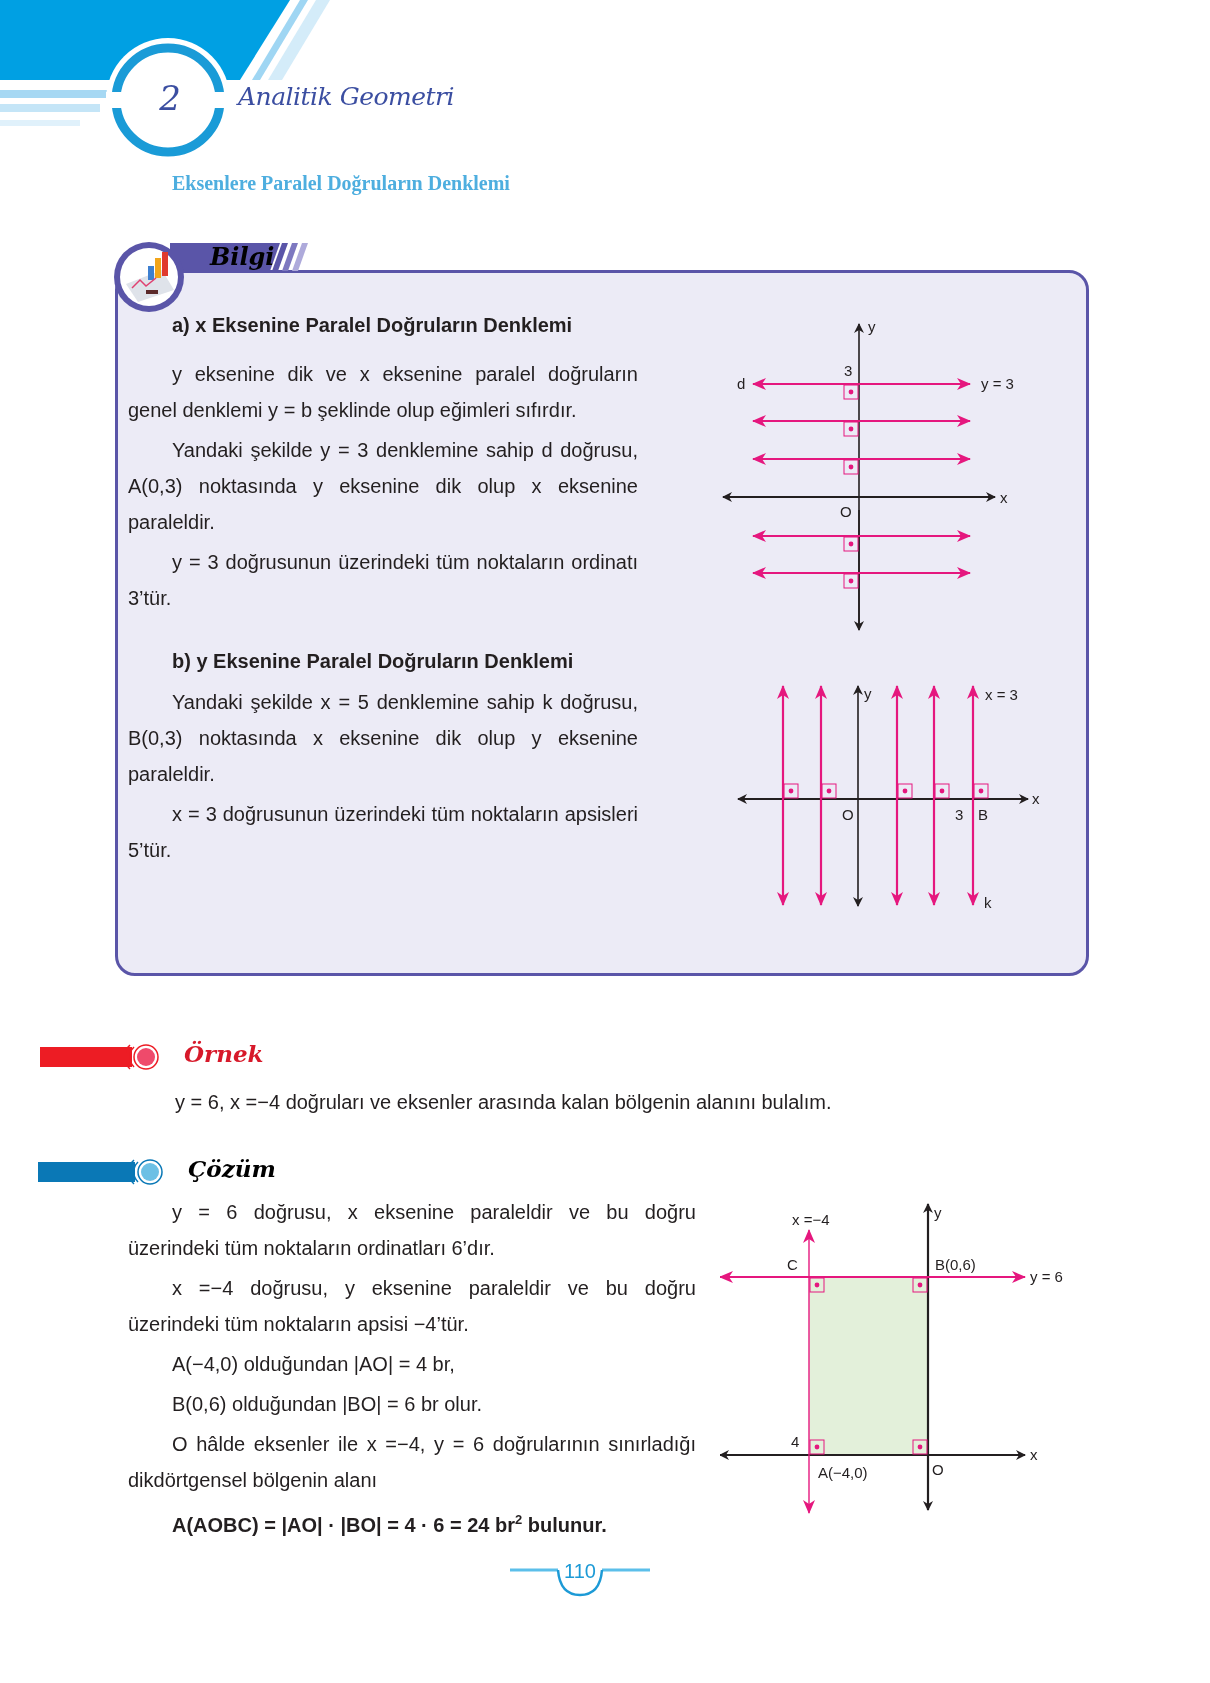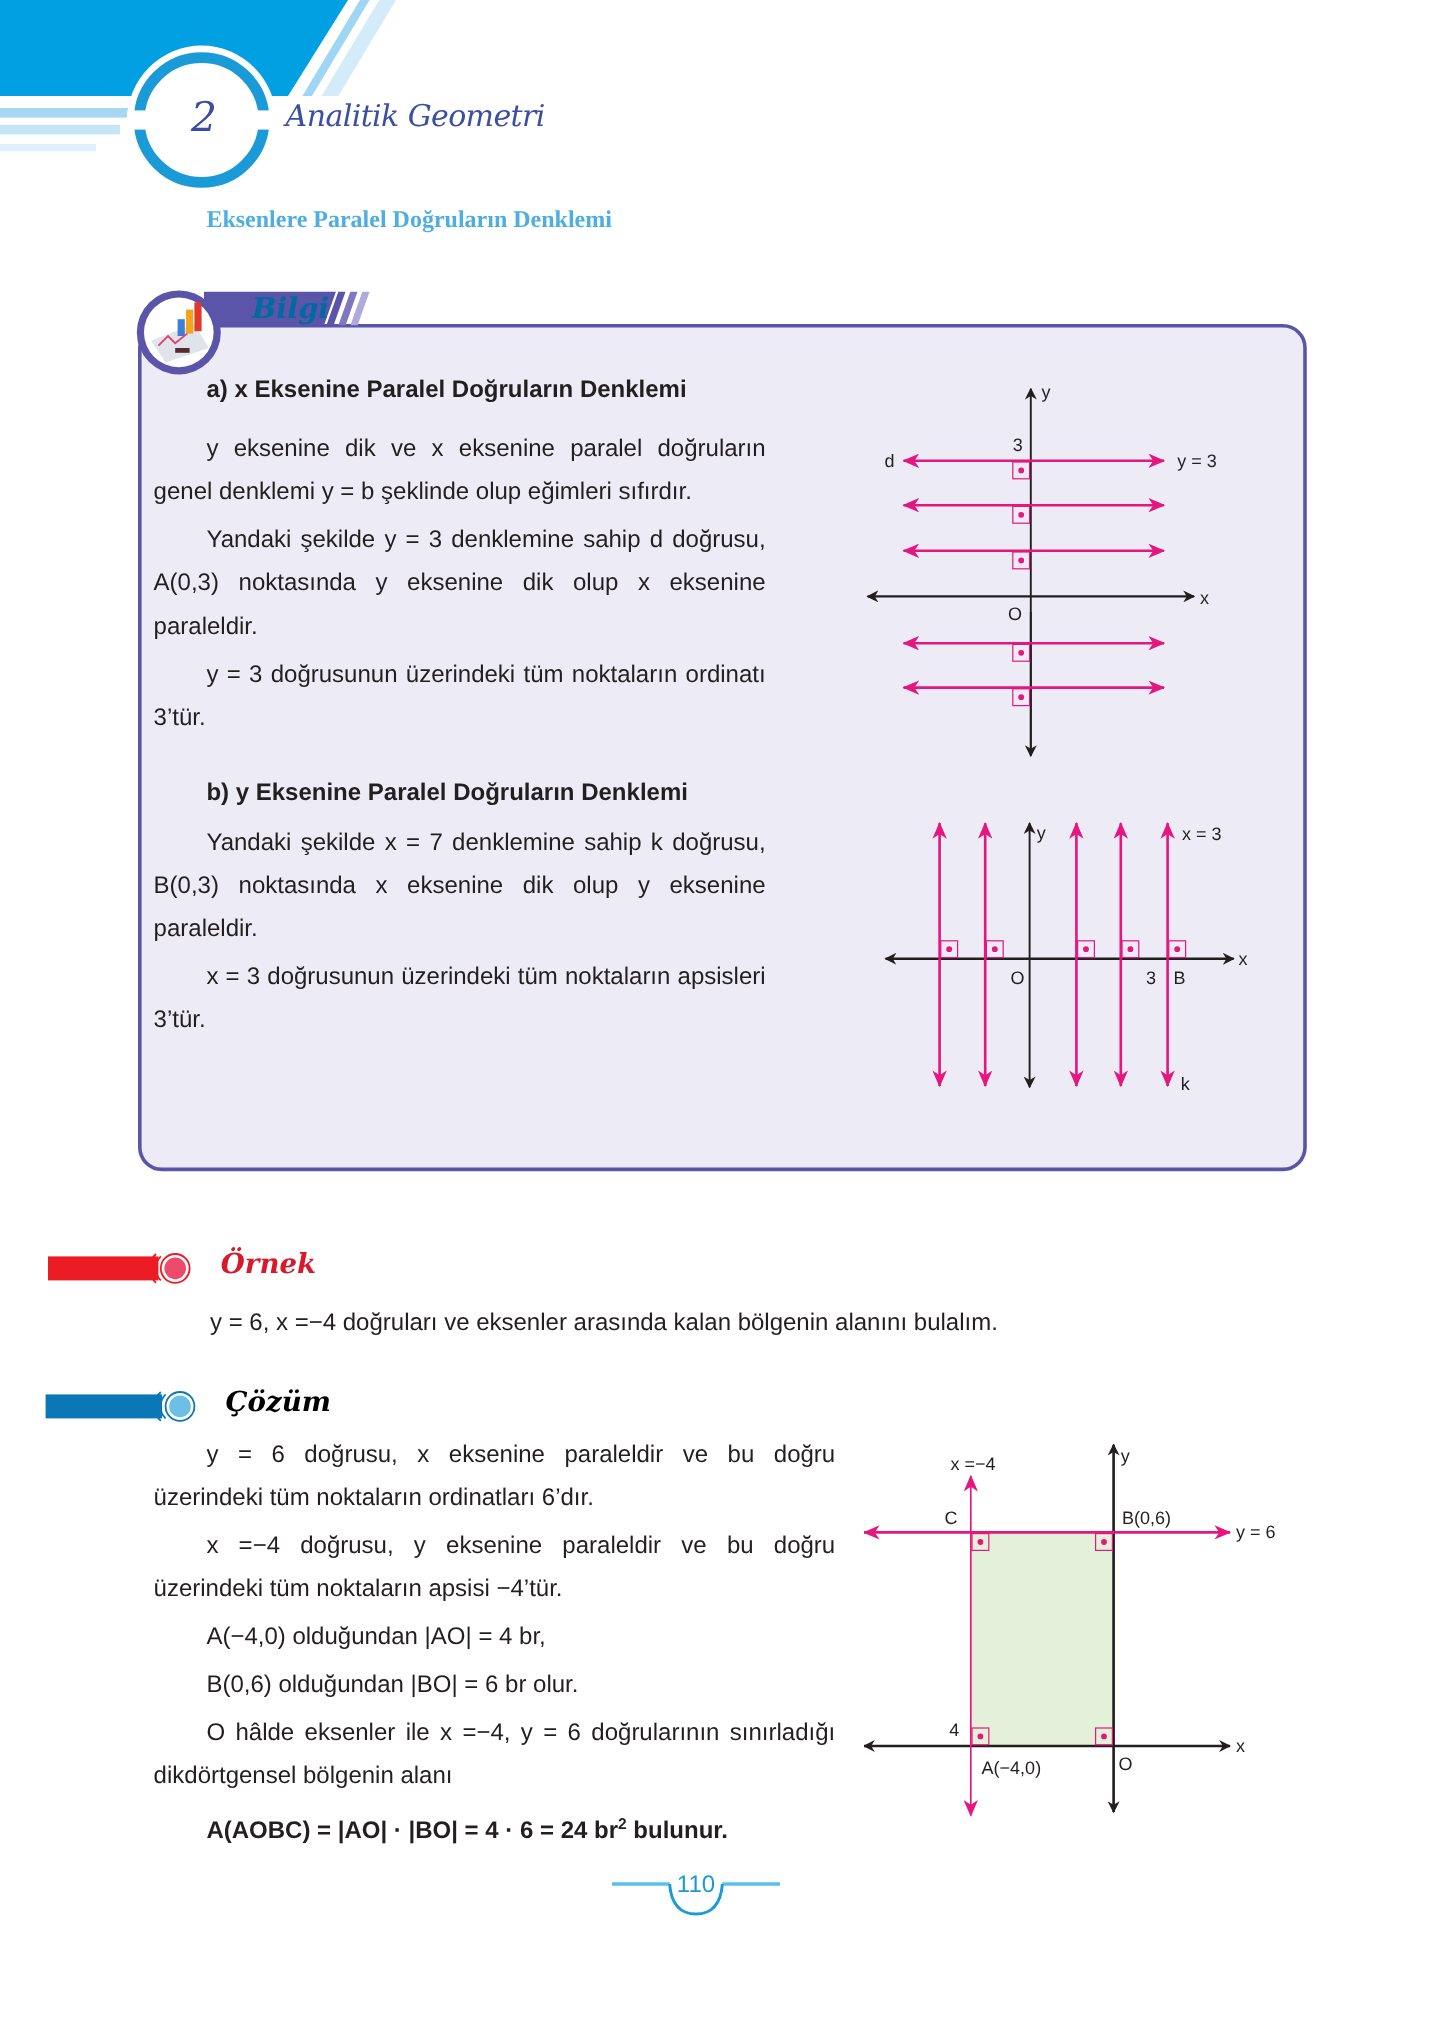--- a/index.html
+++ b/index.html
@@ -9,21 +9,21 @@
   .hdr-svg{position:absolute;left:0;top:0;}
   .chap-num{position:absolute;left:150px;top:78px;width:40px;text-align:center;
             font-family:"DejaVu Serif",serif;font-style:italic;font-size:34px;color:#3b4ea1;}
   .chap-title{position:absolute;left:238px;top:82px;font-family:"DejaVu Serif",serif;
               font-style:italic;font-size:25px;color:#3b4ea1;letter-spacing:-0.5px;}
   .subtitle{position:absolute;left:172px;top:172px;font-size:20px;font-weight:bold;color:#4eaedf;font-family:Liberation Serif, serif;}
   .bilgi-box{position:absolute;left:115px;top:270px;width:974px;height:706px;
              background:#ecebf6;border:3px solid #5a55a8;border-radius:20px;box-sizing:border-box;}
   .bilgi-tab{position:absolute;left:170px;top:243px;}
   .bilgi-label{position:absolute;left:210px;top:242px;font-family:"DejaVu Serif",serif;font-style:italic;
-               font-weight:bold;font-size:24px;color:#0369a1;}
+               font-weight:bold;font-size:24px;color:#000000;}
   .para{position:absolute;font-size:20px;line-height:36px;text-align:justify;}
   .para p{margin:0;}
   .para .ind{text-indent:44px;}
   .h3{position:absolute;font-size:20px;font-weight:bold;}
   .sect-bar{position:absolute;height:20px;}
   .sect-label{position:absolute;font-family:"DejaVu Serif",serif;font-style:italic;font-weight:bold;font-size:23px;margin-left:20px;}
   .diagram{position:absolute;}
   .dlabel{font-family:"Liberation Sans",sans-serif;font-size:15px;fill:#231f20;}
   .page-num{position:absolute;left:540px;top:1560px;width:80px;text-align:center;font-size:20px;color:#1c9ad6;}
 </style>
@@ -117,22 +117,22 @@
   <text class="dlabel" x="168" y="22">y</text>
   <text class="dlabel" x="300" y="193">x</text>
   <text class="dlabel" x="140" y="207">O</text>
   <text class="dlabel" x="144" y="66">3</text>
   <text class="dlabel" x="37" y="79">d</text>
   <text class="dlabel" x="281" y="79">y = 3</text>
 </svg>
 
 <div class="h3" style="left:172px;top:650px;">b) y Eksenine Paralel Doğruların Denklemi</div>
 <div class="para" style="left:128px;top:680px;width:510px;">
-  <p class="ind" style="margin-top:4px;">Yandaki şekilde x = 7 denklemine sahip k doğrusu, B(0,3) noktasında x eksenine dik olup y eksenine paraleldir.</p>
-  <p class="ind" style="margin-top:4px;">x = 3 doğrusunun üzerindeki tüm noktaların apsisleri 3’tür.</p>
+  <p class="ind" style="margin-top:4px;">Yandaki şekilde x = 5 denklemine sahip k doğrusu, B(0,3) noktasında x eksenine dik olup y eksenine paraleldir.</p>
+  <p class="ind" style="margin-top:4px;">x = 3 doğrusunun üzerindeki tüm noktaların apsisleri 5’tür.</p>
 </div>
 
 <svg class="diagram" style="left:720px;top:670px;" width="340" height="250">
   <defs>
     <marker id="bk" markerWidth="10" markerHeight="10" refX="9" refY="5" orient="auto" markerUnits="userSpaceOnUse">
       <path d="M0,0 L10,5 L0,10 L3,5 Z" fill="#231f20"></path>
     </marker>
     <marker id="bm" markerWidth="14" markerHeight="12" refX="13" refY="6" orient="auto" markerUnits="userSpaceOnUse">
       <path d="M0,0 L14,6 L0,12 L4,6 Z" fill="#e5177e"></path>
     </marker>

